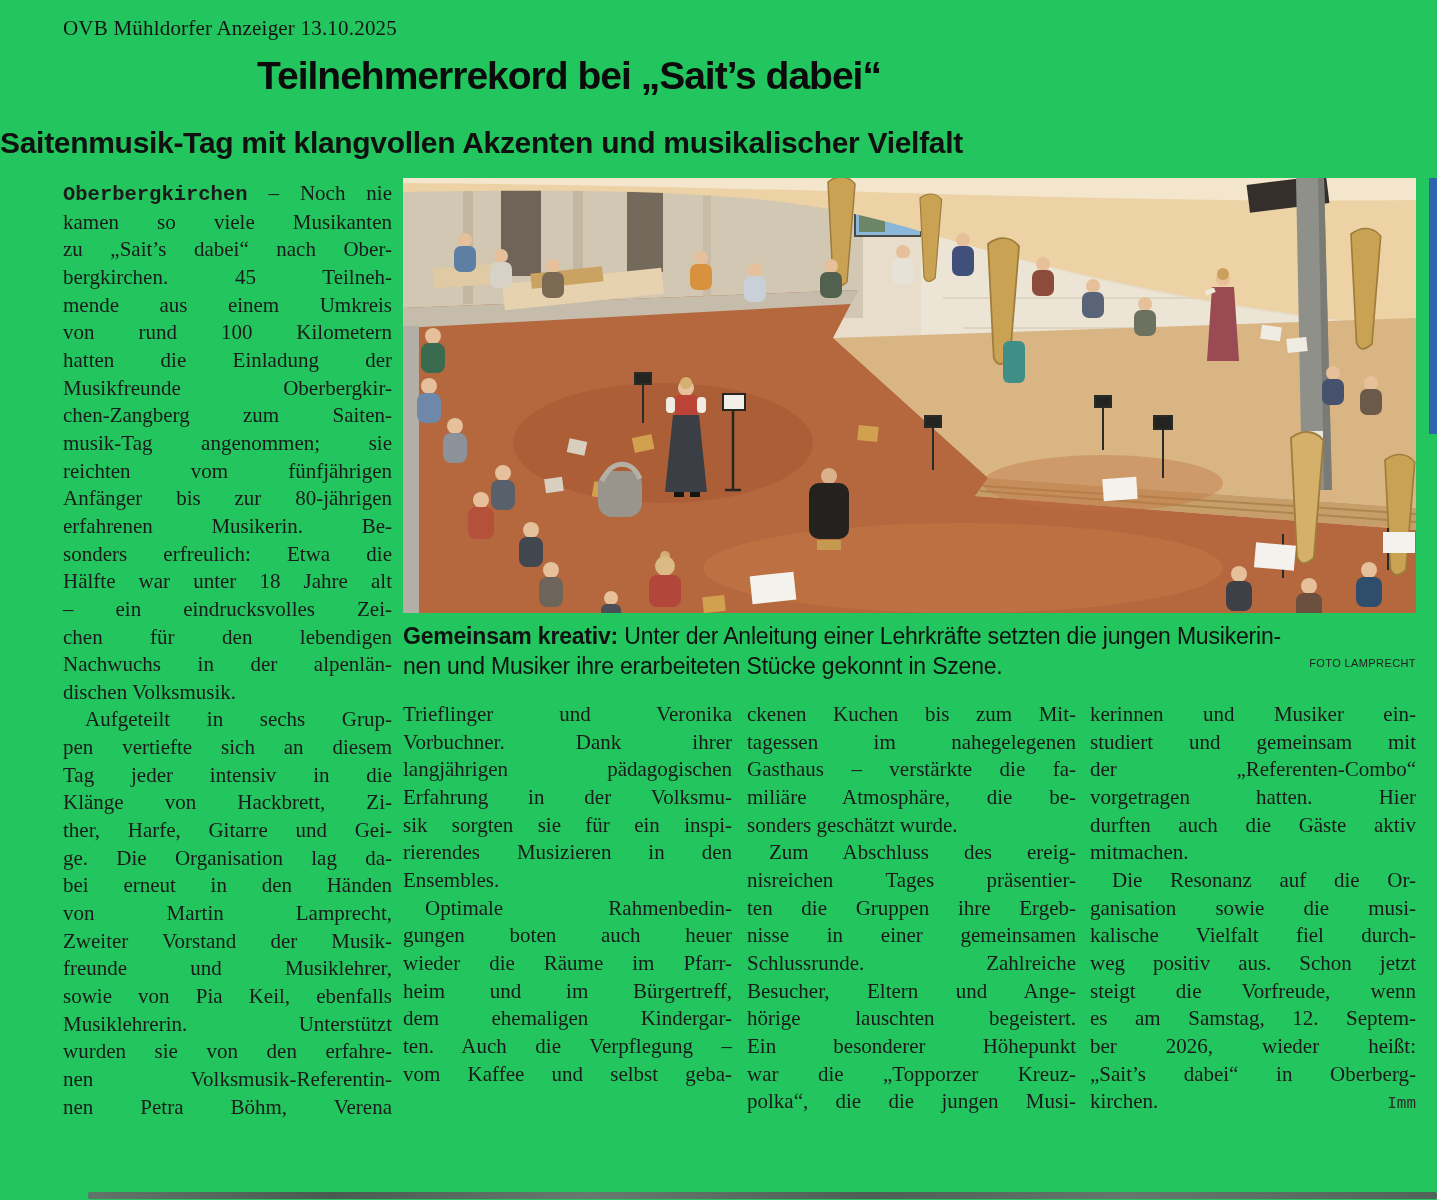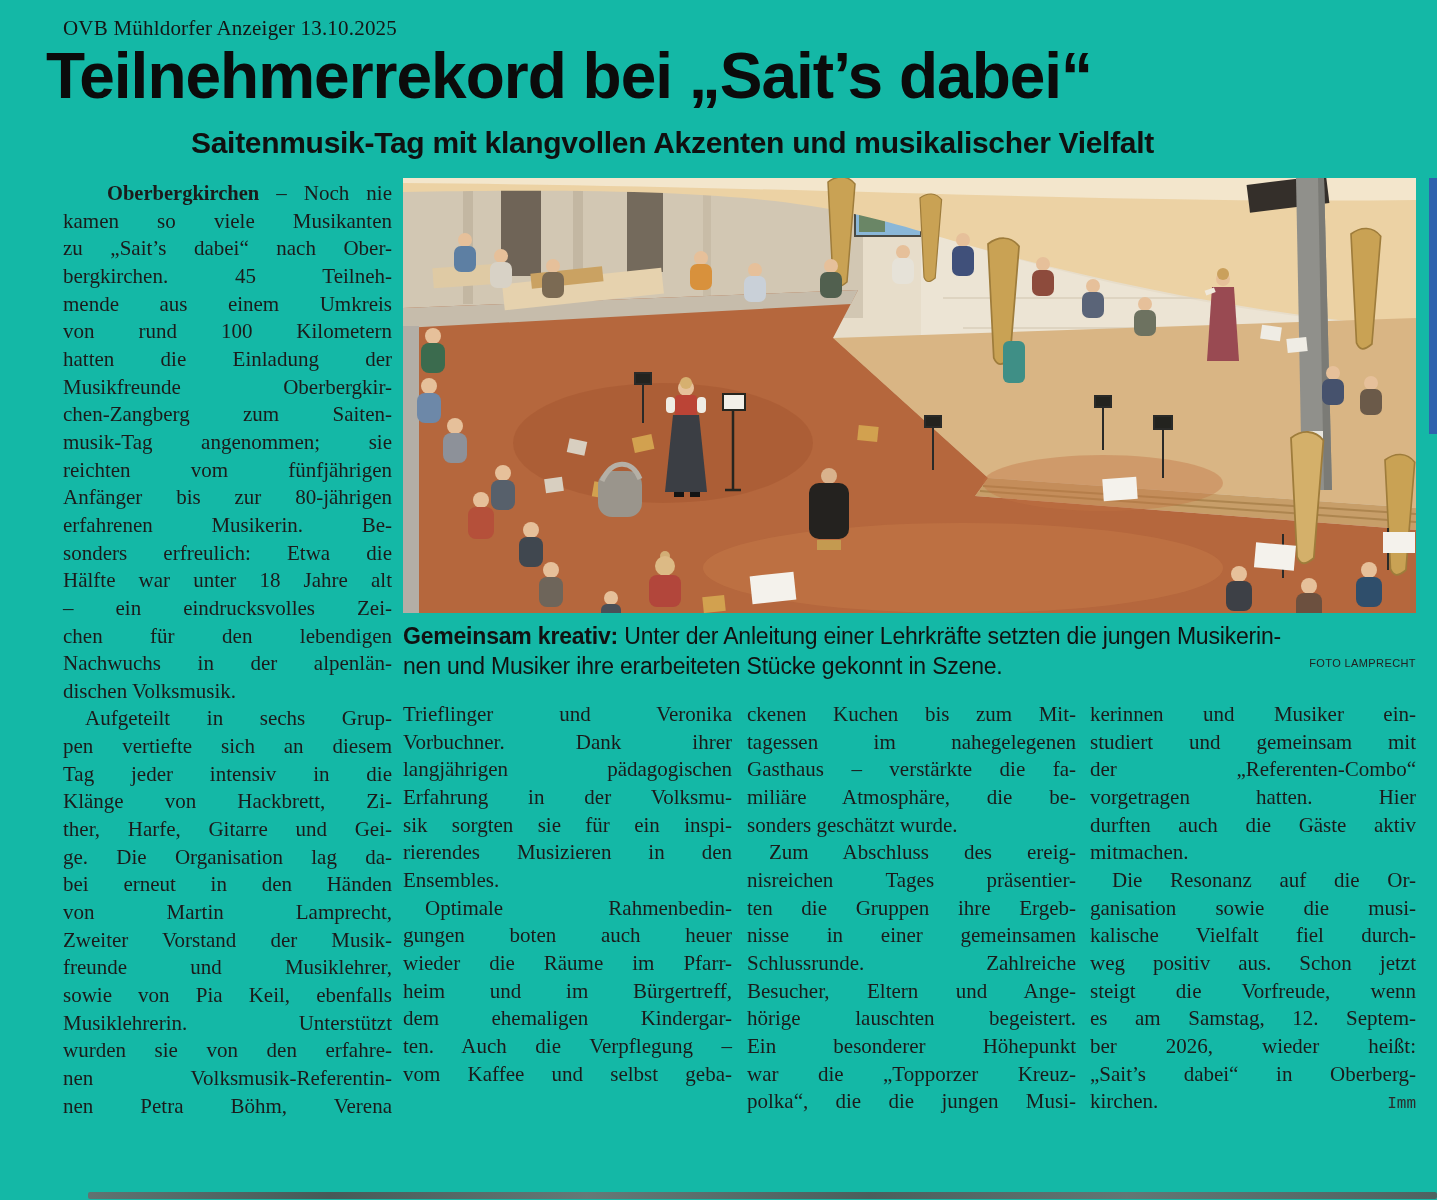--- a/index.html
+++ b/index.html
@@ -1,40 +1,40 @@
 <!DOCTYPE html>
 <html><head>
 <meta charset="utf-8">
 <style>
   html,body{margin:0;padding:0;background:#ffffff;}
-  #page{position:relative;width:1437px;height:1200px;background:#14b8a6;overflow:hidden;
+  #page{position:relative;width:1437px;height:1200px;background:#22c55e;overflow:hidden;
         font-family:"Liberation Serif",serif;color:#1a1a1a;}
 
   
   .masthead{position:absolute;left:63px;top:16px;font-family:"Liberation Serif",serif;
             font-size:21px;color:#141414;letter-spacing:.2px;}
 
   
   .headline{position:absolute;left:0;top:46px;width:1138px;text-align:center;
-            font-family:"Liberation Sans",sans-serif;font-weight:bold;font-size:64px;
+            font-family:"Liberation Sans",sans-serif;font-weight:bold;font-size:39px;
             letter-spacing:-1px;color:#0b0b0b;line-height:60px;}
-  .subheadline{position:absolute;left:0;top:124px;width:1345px;text-align:center;
+  .subheadline{position:absolute;left:0;top:124px;width:1345px;text-align:left;
             font-family:"Liberation Sans",sans-serif;font-weight:bold;font-size:30px;
             letter-spacing:-.3px;color:#101010;line-height:38px;}
 
   
   .col{position:absolute;font-size:21px;line-height:27.65px;color:#1b1b1b;}
   .col1{left:63px;top:180px;width:329px;}
   .col2{left:403px;top:701px;width:329px;}
   .col3{left:747px;top:701px;width:329px;}
   .col4{left:1090px;top:701px;width:326px;}
   .tl{text-align:justify;text-align-last:justify;}
   .tl.pend{text-align-last:left;}
   .tl.ind{text-indent:1.05em;}
-  .loc{font-family:Liberation Serif, serif;font-weight:bold;font-size:20.5px;margin-left:44px;}
+  .loc{font-family:Liberation Mono, monospace;font-weight:bold;font-size:20.5px;}
   .lastrow{display:flex;justify-content:space-between;align-items:baseline;}
   .byline{font-family:Liberation Mono, monospace;font-size:16px;color:#2b2b2b;}
 
   
   .photo{position:absolute;left:403px;top:178px;width:1013px;height:435px;overflow:hidden;background:#e7ddca;}
   .photo svg{display:block;width:100%;height:100%;}
   .edge-stripe{position:absolute;left:1429px;top:178px;width:8px;height:256px;background:#2e63ae;}
 
   
   .caption{position:absolute;left:403px;top:621px;width:1013px;

